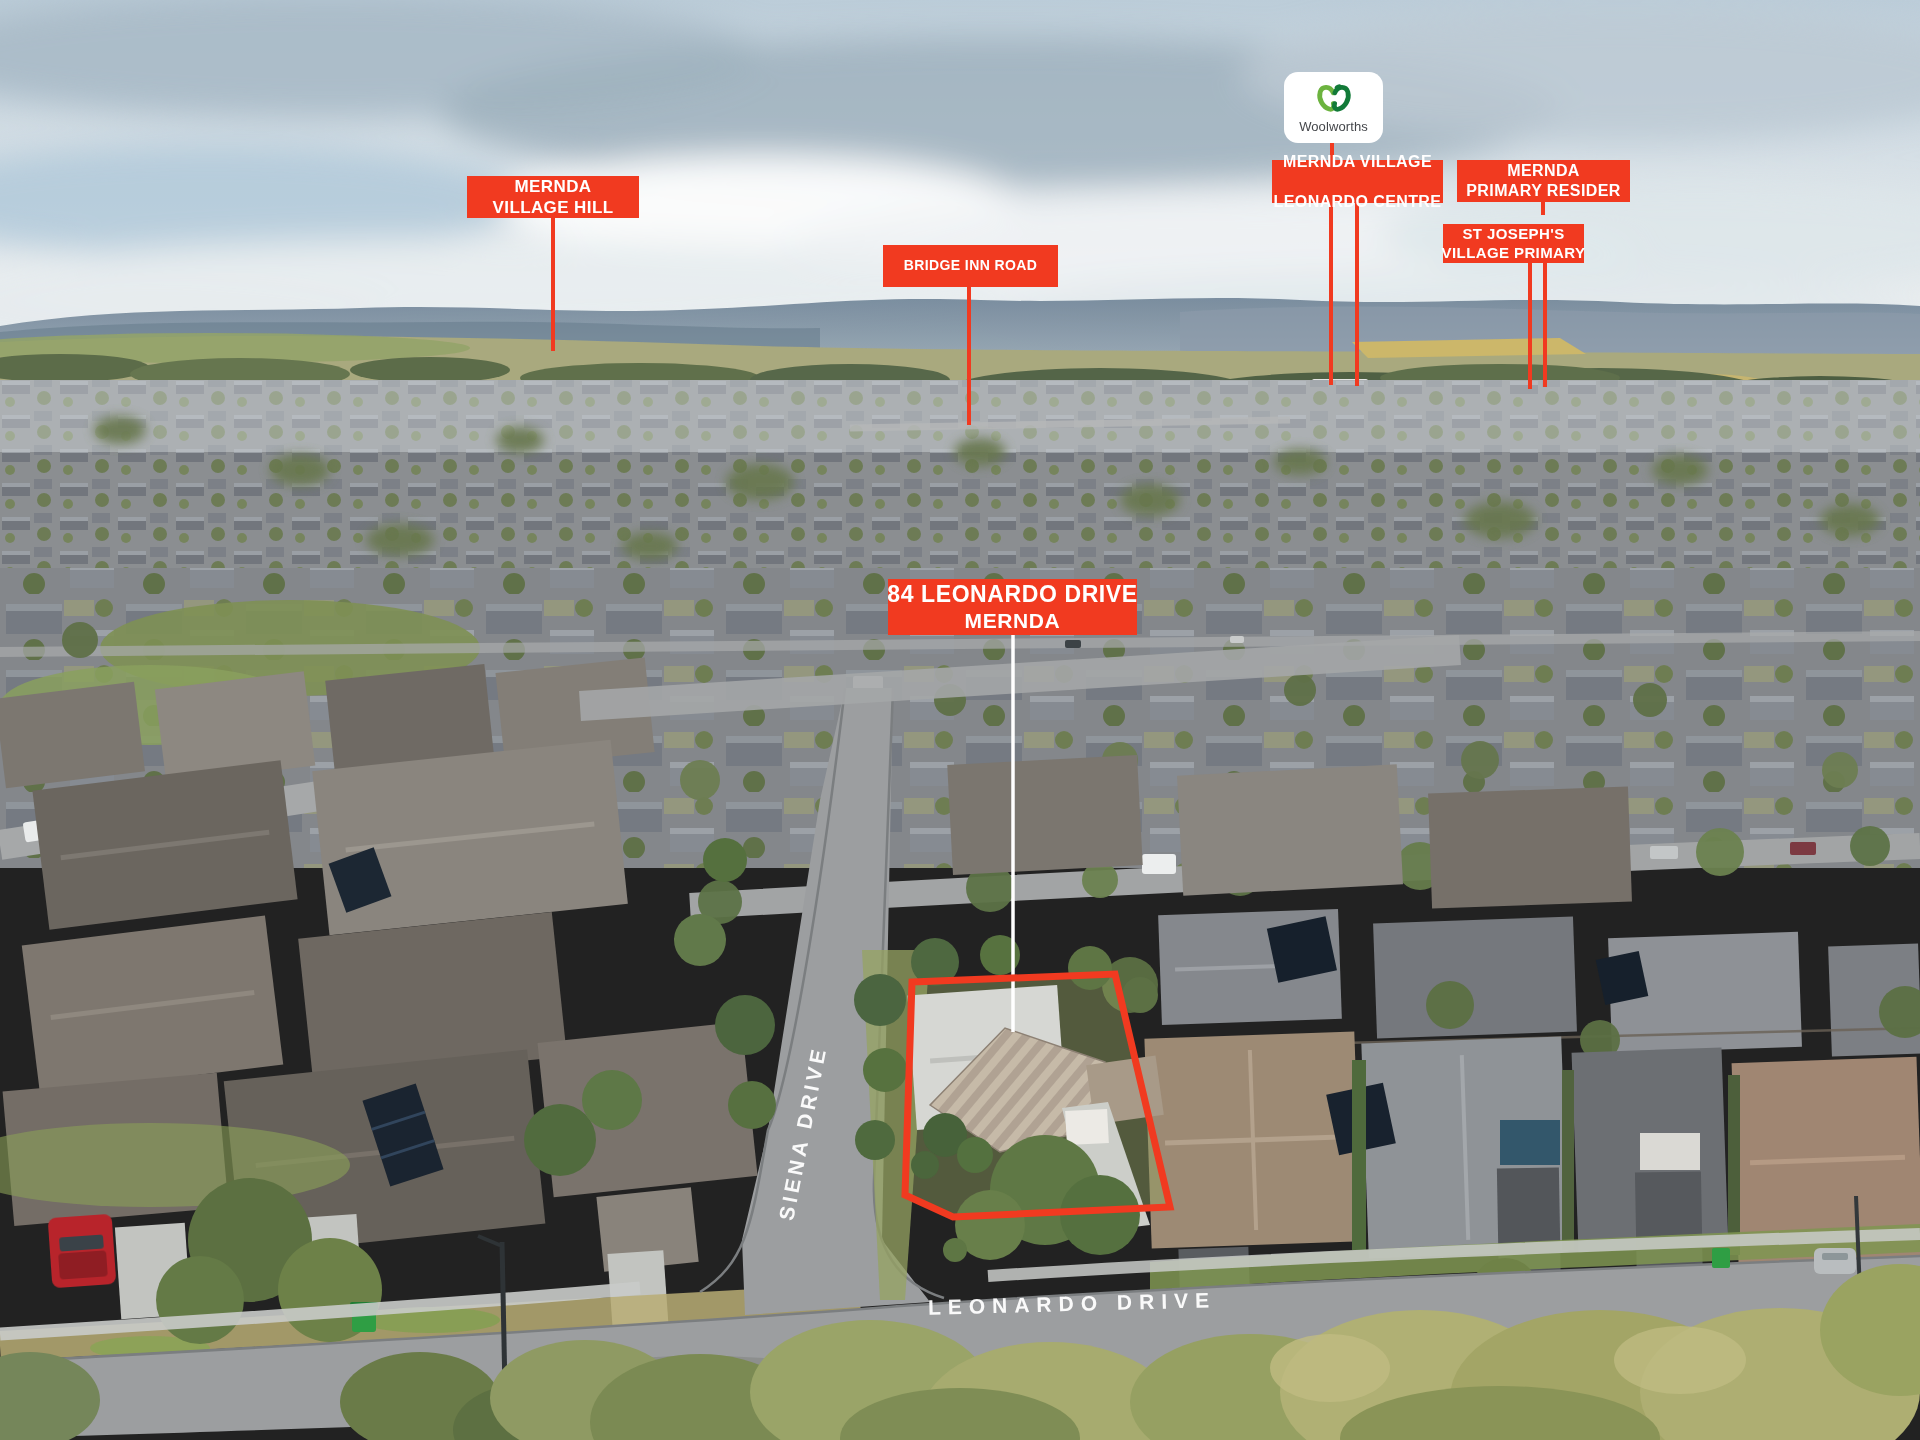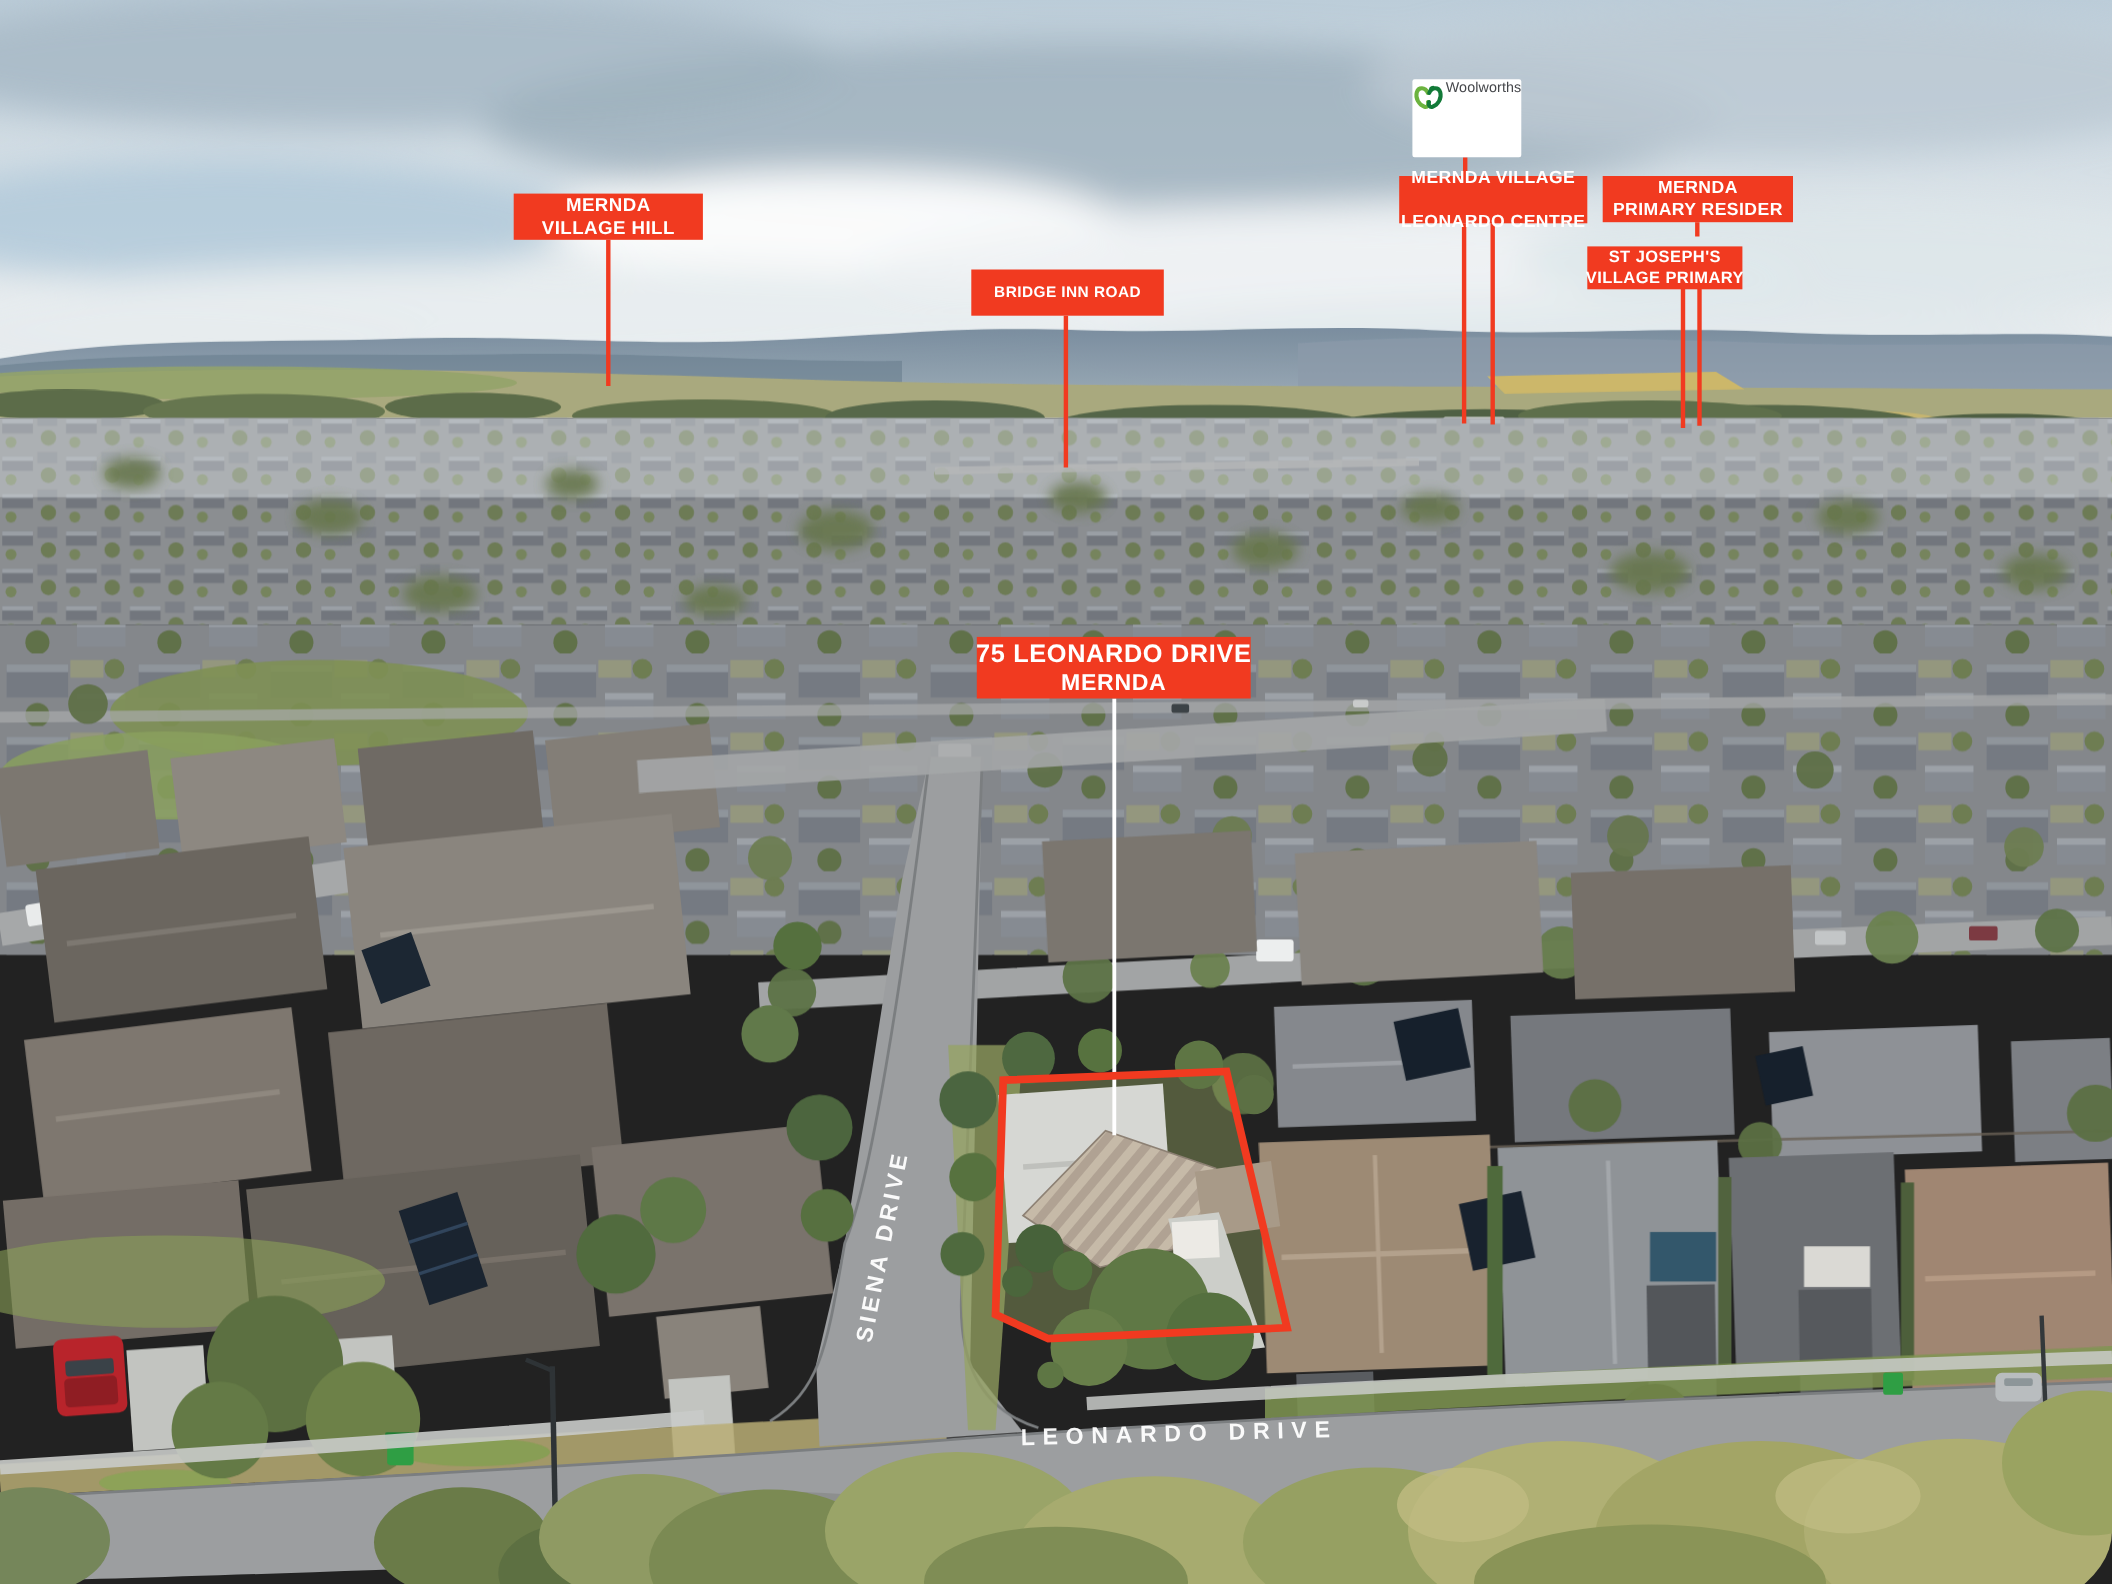--- a/index.html
+++ b/index.html
@@ -15,22 +15,22 @@
 
   #co-village-hill{left:467px;top:176px;width:172px;height:42px;font-size:17px;}
   #co-bridge-inn{left:883px;top:245px;width:175px;height:42px;font-size:14px;}
   #co-shopping{left:1272px;top:160px;width:171px;height:43px;font-size:16px;gap:20px;}
   #co-primary{left:1457px;top:160px;width:173px;height:42px;font-size:16px;}
   #co-st-josephs{left:1443px;top:224px;width:141px;height:39px;font-size:15px;}
   #co-property{left:888px;top:579px;width:249px;height:56px;font-size:23px;letter-spacing:.6px;}
   #co-property .l2{font-size:21px;}
 
   .wool-box{position:absolute;left:1284px;top:72px;width:99px;height:71px;background:#fff;
-            display:flex;justify-content:center;gap:1px;
-            border-radius:2px;}
+            display:flex;flex-direction:column;align-items:center;justify-content:center;gap:1px;
+            border-radius:14px;}
   .wool-name{font-size:13px;color:#44464a;font-weight:500;letter-spacing:.1px;}
 
   .street-label{position:absolute;color:rgba(255,255,255,.95);font-weight:700;white-space:nowrap;}
   #street-siena{left:803px;top:1133px;font-size:21px;letter-spacing:4px;
                 transform:translate(-50%,-50%) rotate(-79deg);}
   #street-leonardo{left:1072px;top:1304px;font-size:21px;letter-spacing:7px;
                    transform:translate(-50%,-50%) rotate(-1.5deg);}
 
   .brand{position:absolute;left:1330px;top:1268px;width:540px;color:rgba(255,255,255,.97);
          font-size:88px;font-weight:200;letter-spacing:13px;line-height:1;}
@@ -467,21 +467,21 @@
     <span>MERNDA</span>
     <span>PRIMARY RESIDER</span>
   </div>
 
   <div class="callout" id="co-st-josephs">
     <span>ST JOSEPH'S</span>
     <span>VILLAGE PRIMARY</span>
   </div>
 
   <div class="callout" id="co-property">
-    <span class="l1">75 LEONARDO DRIVE</span>
+    <span class="l1">84 LEONARDO DRIVE</span>
     <span class="l2">MERNDA</span>
   </div>
 
   <div class="street-label" id="street-siena">SIENA DRIVE</div>
   <div class="street-label" id="street-leonardo">LEONARDO DRIVE</div>
 
 
 </div>
 
 </body></html>

